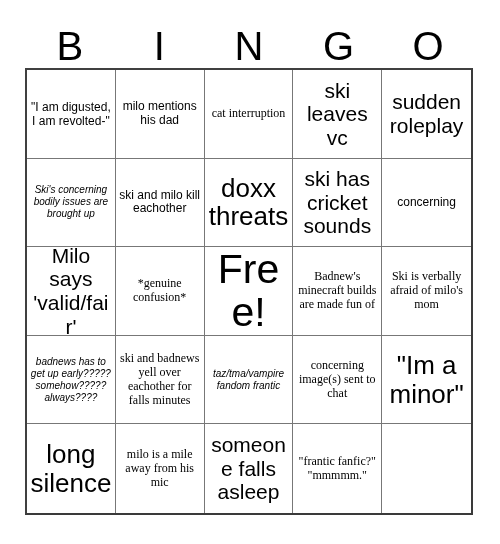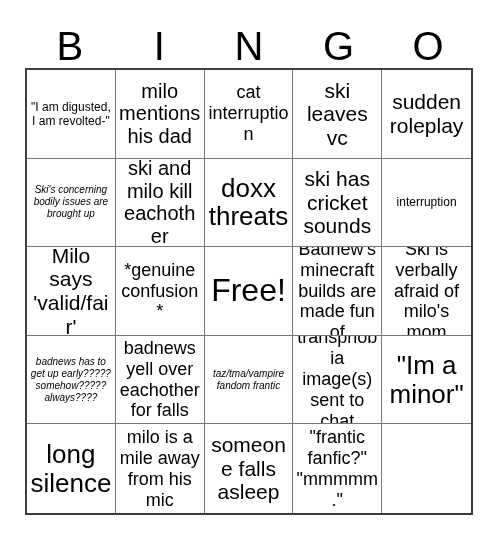--- a/index.html
+++ b/index.html
@@ -82,25 +82,25 @@
     line-height: 1.12;
     word-wrap: break-word;
     overflow-wrap: break-word;
     hyphens: none;
     font-family: "Liberation Sans", sans-serif;
     color: #000000;
   }
   
   .fs-xs .cell-text { font-size: 10px;  line-height: 1.20; font-style: italic; }
   .fs-sm .cell-text { font-size: 12px;  line-height: 1.18; }
-  .fs-md .cell-text { font-size: 18px;  line-height: 1.16; }
-  .fs-lg .cell-text { font-size: 20px;  line-height: 1.14; }
+  .fs-md .cell-text { font-size: 12px;  line-height: 1.16; font-family: Liberation Serif, serif; }
+  .fs-lg .cell-text { font-size: 12px;  line-height: 1.14; }
   .fs-xl .cell-text { font-size: 21px;  line-height: 1.12; }
   .fs-xxl .cell-text { font-size: 26px; line-height: 1.10; }
-  .fs-free .cell-text { font-size: 32px; line-height: 1.05; }
+  .fs-free .cell-text { font-size: 41px; line-height: 1.05; }
 </style>
 </head>
 <body>
 
 <div id="card-root">
 
   <div id="bingo-header">
     <div class="header-letter">B</div>
     <div class="header-letter">I</div>
     <div class="header-letter">N</div>
@@ -130,21 +130,21 @@
       <div class="bingo-cell fs-lg">
         <span class="cell-text">ski and milo kill eachother</span>
       </div>
       <div class="bingo-cell fs-xxl">
         <span class="cell-text">doxx threats</span>
       </div>
       <div class="bingo-cell fs-xl">
         <span class="cell-text">ski has cricket sounds</span>
       </div>
       <div class="bingo-cell fs-sm">
-        <span class="cell-text">interruption</span>
+        <span class="cell-text">concerning</span>
       </div>
       <div class="bingo-cell fs-xl">
         <span class="cell-text">Milo says 'valid/fair'</span>
       </div>
       <div class="bingo-cell fs-md">
         <span class="cell-text">*genuine confusion*</span>
       </div>
       <div class="bingo-cell fs-free">
         <span class="cell-text">Free!</span>
       </div>
@@ -157,21 +157,21 @@
       <div class="bingo-cell fs-xs">
         <span class="cell-text">badnews has to get up early????? somehow????? always????</span>
       </div>
       <div class="bingo-cell fs-md">
         <span class="cell-text">ski and badnews yell over eachother for falls minutes</span>
       </div>
       <div class="bingo-cell fs-xs">
         <span class="cell-text">taz/tma/vampire fandom frantic</span>
       </div>
       <div class="bingo-cell fs-md">
-        <span class="cell-text">transphobia image(s) sent to chat</span>
+        <span class="cell-text">concerning image(s) sent to chat</span>
       </div>
       <div class="bingo-cell fs-xxl">
         <span class="cell-text">"Im a minor"</span>
       </div>
       <div class="bingo-cell fs-xxl">
         <span class="cell-text">long silence</span>
       </div>
       <div class="bingo-cell fs-md">
         <span class="cell-text">milo is a mile away from his mic</span>
       </div>

